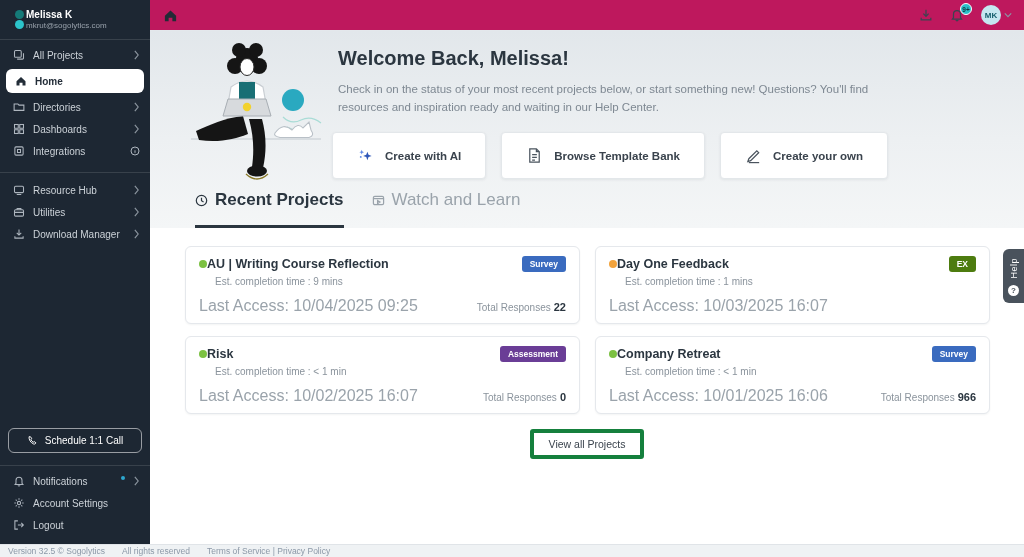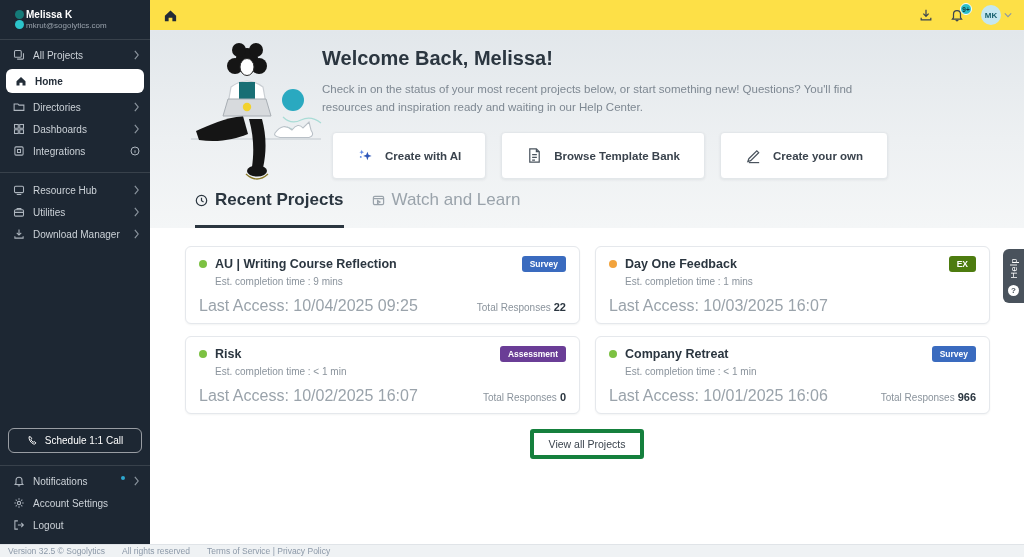--- a/index.html
+++ b/index.html
@@ -37,63 +37,63 @@
   .notif-dot { width:4px; height:4px; border-radius:50%; background:#2da7cf; margin:-7px 0 0 -4px; }
   .spacer { flex:1; }
   .schedule-btn { margin:0 8px 12px 8px; height:25px; border:1px solid rgba(255,255,255,.55);
                   border-radius:6px; background:transparent; color:#fff; font-size:10px;
                   display:flex; align-items:center; justify-content:center; gap:7px; cursor:pointer;
                   font-family:inherit; }
   .schedule-btn svg { width:11px; height:11px; }
   .bottom-nav { padding-bottom:8px; }
 
   
-  .topbar { position:absolute; left:150px; right:0; top:0; height:31px; background:#fde047;
+  .topbar { position:absolute; left:150px; right:0; top:0; height:31px; background:#be185d;
             border-bottom:1px solid #e4e8ec; display:flex; align-items:center; z-index:4; }
   .tb-home { margin-left:13px; color:#222b36; display:flex; cursor:pointer; }
   .tb-home svg { width:15px; height:15px; }
   .tb-right { margin-left:auto; display:flex; align-items:center; gap:17px; padding-right:12px; }
   .tb-icon { color:#3a4450; display:flex; cursor:pointer; position:relative; }
   .tb-icon svg { width:14px; height:14px; }
   .bell-badge { position:absolute; top:-5px; right:-8px; min-width:12px; height:12px; border-radius:7px;
                 background:#2bbfc9; color:#103a40; font-size:6.5px; font-weight:bold; display:flex;
                 align-items:center; justify-content:center; border:1px solid #fff; padding:0 1px; }
   .avatar-wrap { display:flex; align-items:center; gap:3px; cursor:pointer; }
   .avatar { width:20px; height:20px; border-radius:50%; background:#c5e7f0; color:#17606e;
             font-size:8px; font-weight:bold; display:flex; align-items:center; justify-content:center; }
   .avatar-chev { color:#8a97a6; display:flex; }
   .avatar-chev svg { width:8px; height:8px; }
 
   
   .main { position:absolute; left:150px; right:0; top:31px; bottom:13px; background:#fff; }
   .hero { position:relative; height:197px;
           background:linear-gradient(180deg,#e2e7eb 0%,#edf0f2 55%,#f4f6f7 100%); }
   .illus { position:absolute; left:33px; top:6px; }
-  .hero-content { position:absolute; left:172px; top:16px; }
+  .hero-content { position:absolute; left:188px; top:16px; }
   .hero-title { font-size:20px; font-weight:bold; color:#2b3640; }
   .hero-sub { margin-top:10px; width:570px; font-size:11.5px; line-height:1.6; color:#7e8892; }
   .hero-actions { position:absolute; left:182px; top:101px; display:flex; gap:15px; }
   .action-btn { height:47px; background:#fff; border:1px solid #e3e7ea; border-radius:4px;
                 box-shadow:0 1px 3px rgba(20,30,40,.07); display:flex; align-items:center; gap:11px;
                 padding:0 24px; font-size:11.5px; font-weight:bold; color:#3a434d; cursor:pointer;
                 font-family:inherit; }
   .action-btn .aicon { display:flex; }
   .action-btn svg { width:17px; height:17px; }
   .tabs-row { position:absolute; left:45px; bottom:0; display:flex; gap:28px; }
   .tab { display:flex; align-items:center; gap:7px; padding-bottom:15px; font-size:17px;
          color:#9aa3ab; cursor:pointer; border-bottom:3px solid transparent; }
   .tab svg { width:13px; height:13px; }
   .tab.active { color:#2b3640; font-weight:bold; border-bottom-color:#2b3640; }
 
   
   .cards { display:grid; grid-template-columns:1fr 1fr; gap:12px 15px; margin:18px 34px 0 35px; }
   .card { height:78px; background:#fff; border:1px solid #e5e8ec; border-radius:6px;
           box-shadow:0 1px 2px rgba(20,30,40,.05); padding:9px 13px 8px 13px;
           display:flex; flex-direction:column; cursor:pointer; }
-  .card-top { display:flex; align-items:center; gap:8px; }
+  .card-top { display:flex; align-items:center; }
   .status-dot { width:8px; height:8px; border-radius:50%; flex:none; }
   .card-title { font-size:12.5px; font-weight:bold; color:#2b3640; flex:1; white-space:nowrap;
                 overflow:hidden; text-overflow:ellipsis; }
   .badge { font-size:8.5px; font-weight:bold; color:#fff; padding:3px 8px; border-radius:3px; flex:none; }
   .card-est { margin:4px 0 0 16px; font-size:10px; color:#8a939c; }
   .card-bottom { margin-top:auto; display:flex; align-items:baseline; }
   .card-access { font-size:16px; color:#9aa3ab; }
   .card-resp { margin-left:auto; font-size:10px; color:#8a939c; }
   .card-resp b { color:#2b3640; font-size:11px; margin-left:3px; }
   .view-all { display:block; margin:15px auto 0; background:#fff; border:4px solid #15803d;

